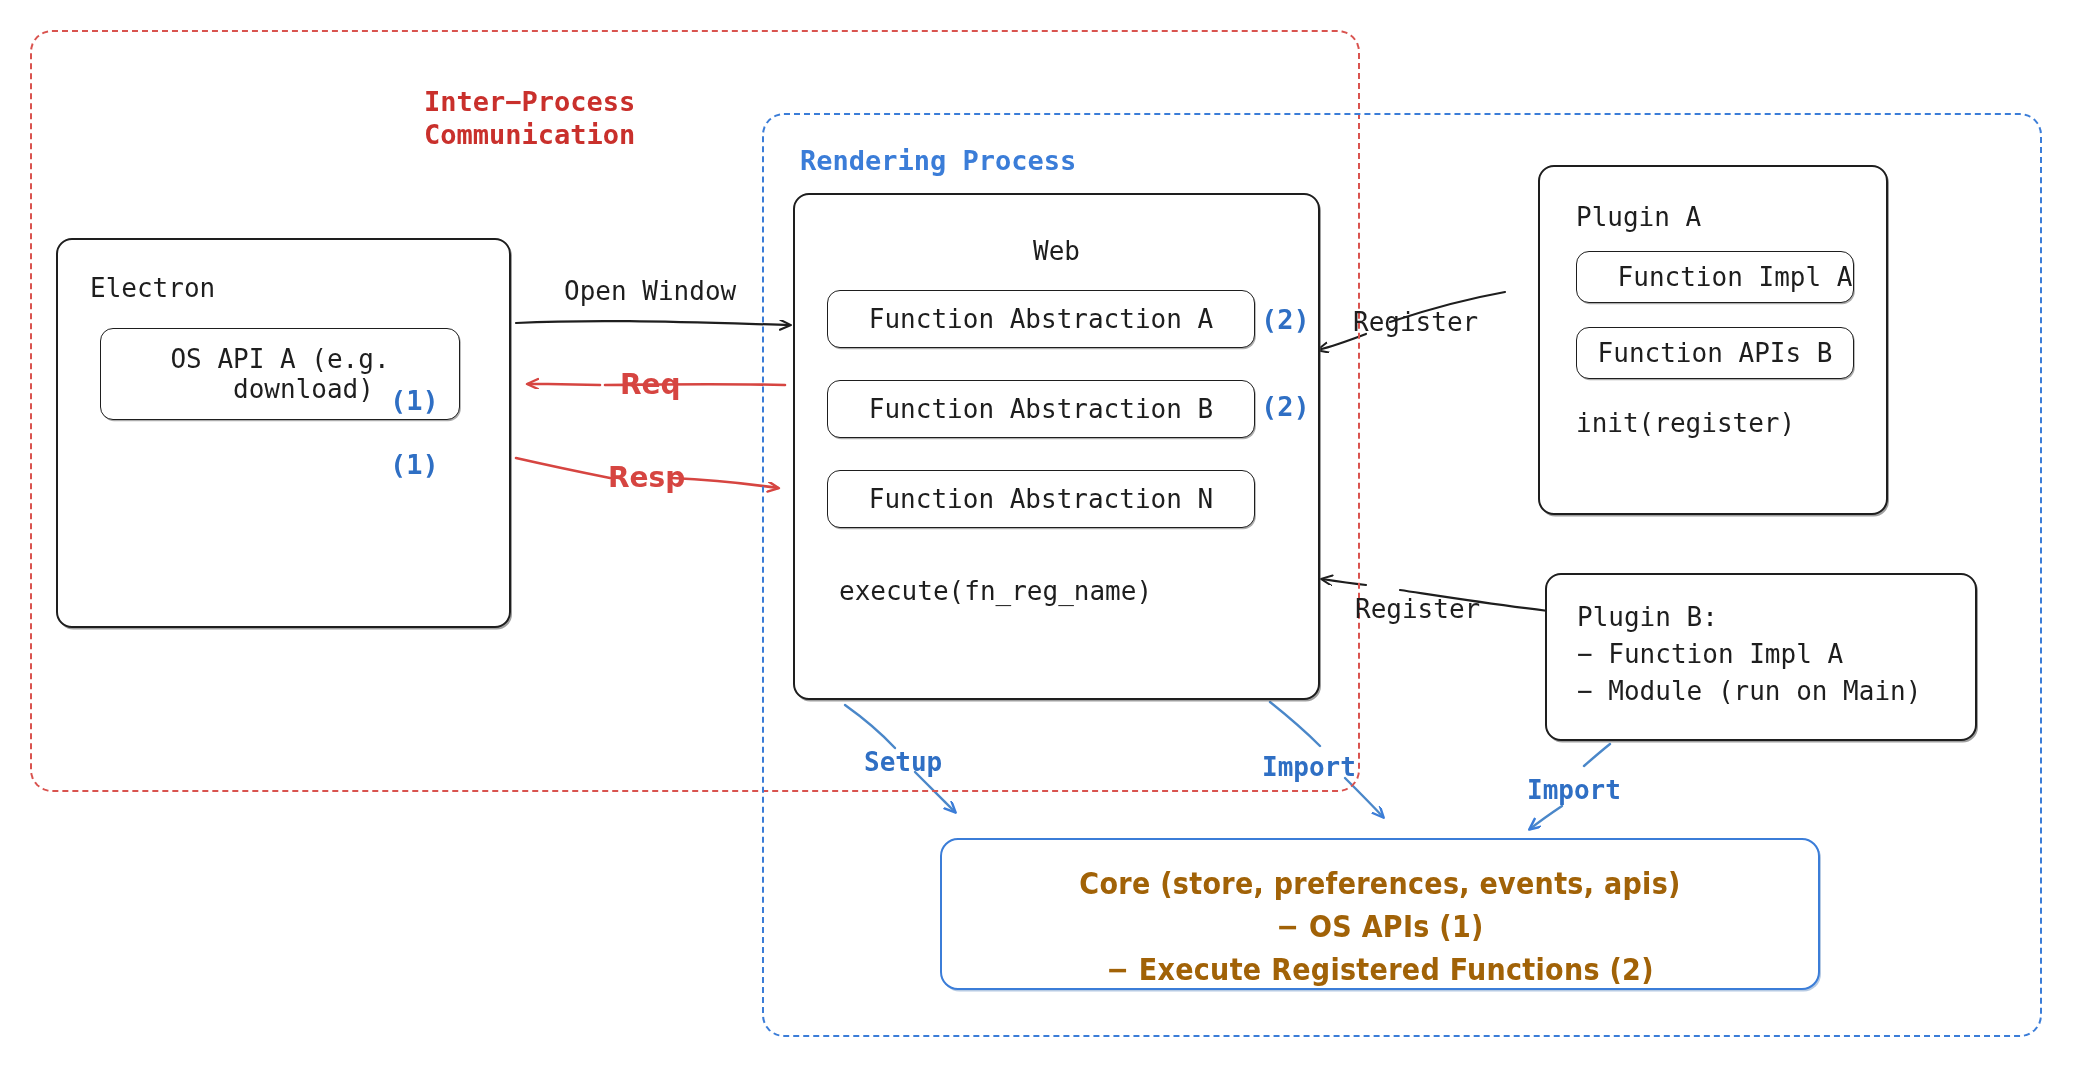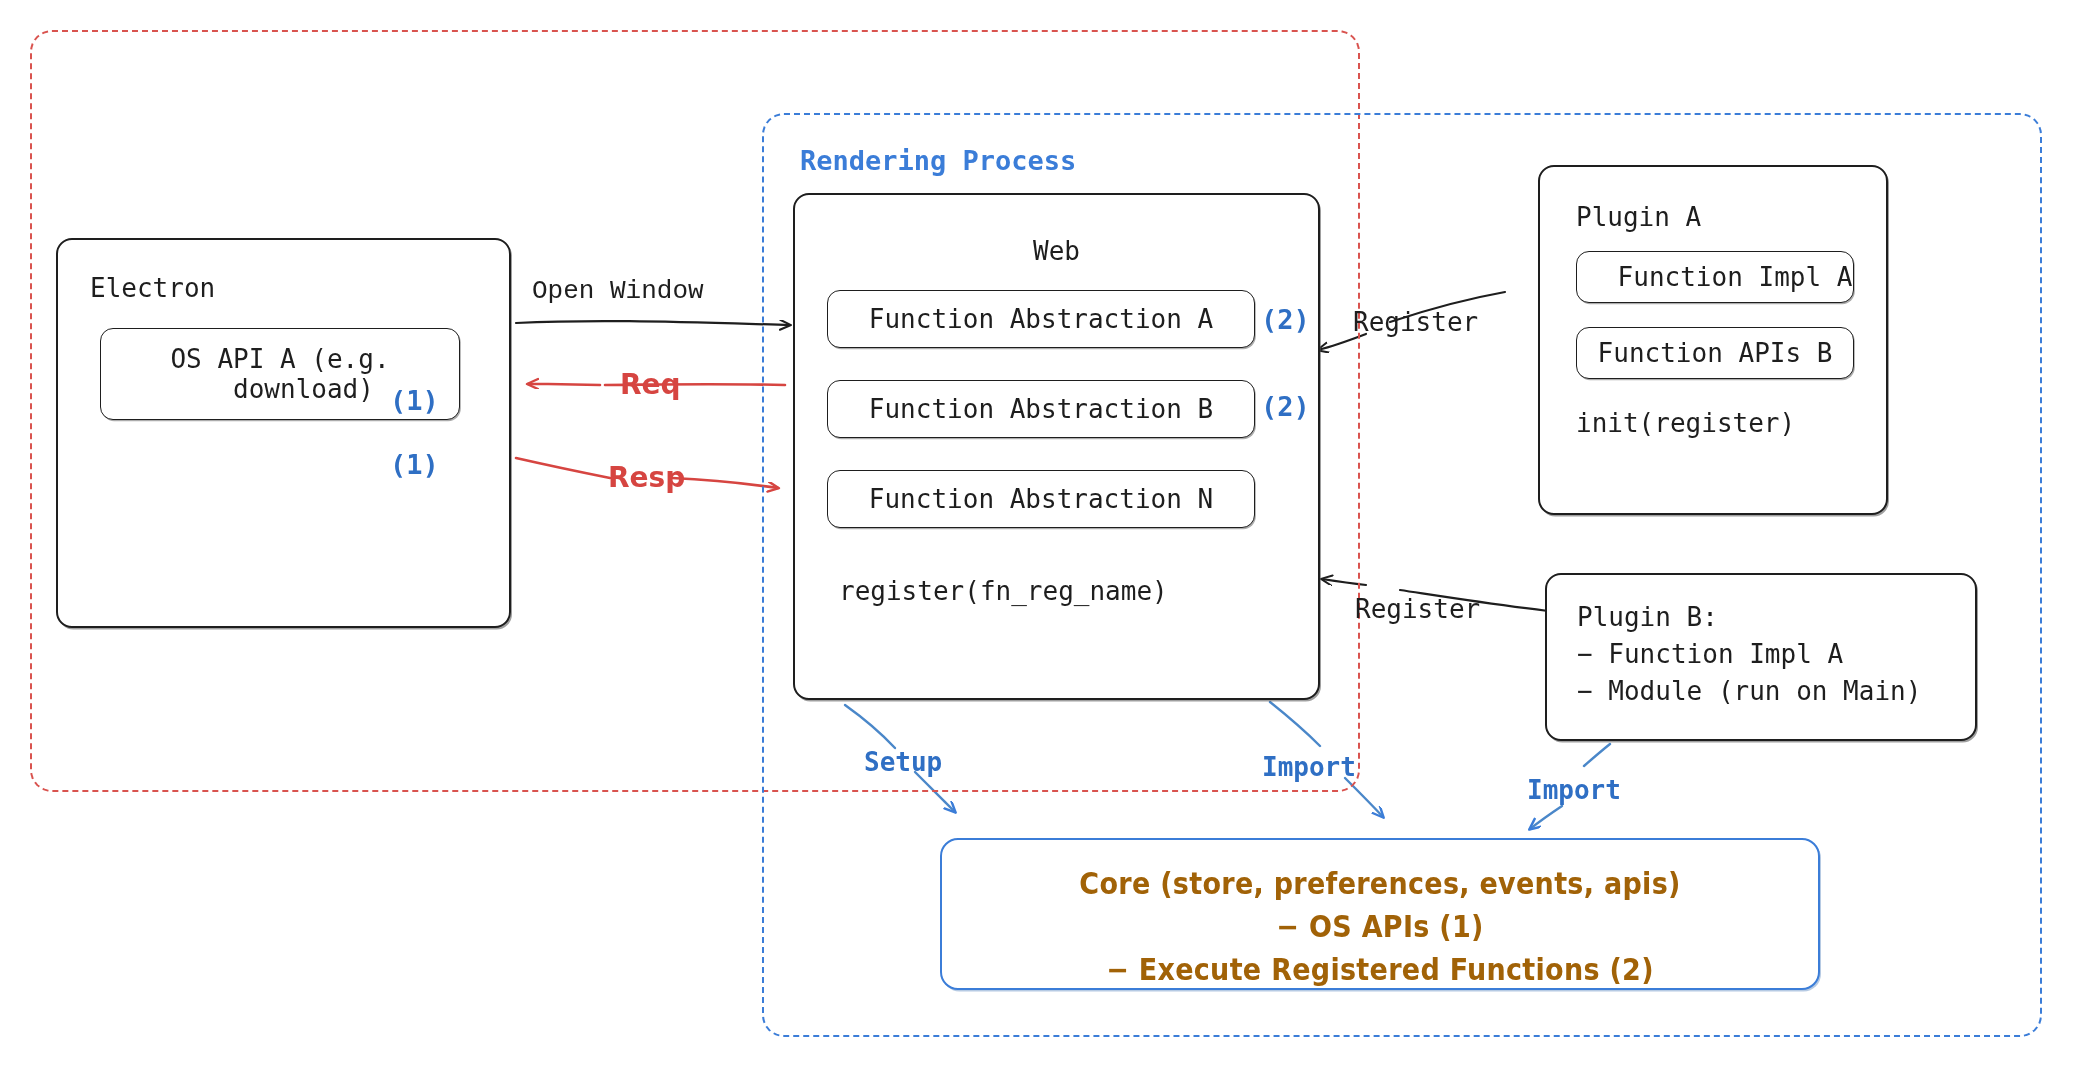--- a/index.html
+++ b/index.html
@@ -166,20 +166,22 @@
       <path d="M1345,778 C1360,793 1372,805 1383,817" fill="none" stroke="#4a87c9" stroke-width="2.4" stroke-linecap="round" marker-end="url(#ah-blue)"></path>
     </g>
 
     <g>
       <path d="M1610,744 C1600,752 1592,759 1584,766" fill="none" stroke="#4a87c9" stroke-width="2.4" stroke-linecap="round"></path>
       <path d="M1562,806 C1550,814 1540,821 1530,829" fill="none" stroke="#4a87c9" stroke-width="2.4" stroke-linecap="round" marker-end="url(#ah-blue)"></path>
     </g>
   </svg>
 
   <div class="abs group-dashed group-ipc" style="left:30px; top:30px; width:1330px; height:762px;"></div>
+  <div class="group-label label-ipc" style="left:424px; top:86px;">Inter−Process
+Communication</div>
 
   <div class="abs group-dashed group-rend" style="left:762px; top:113px; width:1280px; height:924px;"></div>
   <div class="group-label label-rend" style="left:800px; top:145px;">Rendering Process</div>
 
   <div class="abs box" style="left:56px; top:238px; width:455px; height:390px;">
     <div class="box-title" style="left:32px; top:32px;">Electron</div>
 
     <div class="abs box-inner" style="left:42px; top:88px; width:360px; height:92px;">
       <span class="inner-txt">OS API A (e.g.
    download)</span>
@@ -199,21 +201,21 @@
 
     <div class="abs box-inner" style="left:32px; top:185px; width:428px; height:58px;">
       <span class="inner-txt">Function Abstraction B</span>
     </div>
     <div class="marker" style="left:466px; top:196px;">(2)</div>
 
     <div class="abs box-inner" style="left:32px; top:275px; width:428px; height:58px;">
       <span class="inner-txt">Function Abstraction N</span>
     </div>
 
-    <div class="body-txt" style="left:44px; top:378px;">register(fn_reg_name)</div>
+    <div class="body-txt" style="left:44px; top:378px;">execute(fn_reg_name)</div>
   </div>
 
   <div class="abs box" style="left:1538px; top:165px; width:350px; height:350px;">
     <div class="box-title" style="left:36px; top:34px;">Plugin A</div>
 
     <div class="abs box-inner" style="left:36px; top:84px; width:278px; height:52px;padding-left:40px;">
       <span class="inner-txt">Function Impl A</span>
     </div>
 
     <div class="abs box-inner" style="left:36px; top:160px; width:278px; height:52px;">
@@ -228,21 +230,21 @@
 − Function Impl A
 − Module (run on Main)</div>
   </div>
 
   <div class="abs core-box" style="left:940px; top:838px; width:880px; height:152px;">
     <div class="core-text" style="top:22px;">Core (store, preferences, events, apis)</div>
     <div class="core-text" style="top:65px;">− OS APIs (1)</div>
     <div class="core-text" style="top:108px;">− Execute Registered Functions (2)</div>
   </div>
 
-  <div class="conn-label lab-black" style="left:532px; top:276px;font-family:Liberation Mono, monospace;">Open Window</div>
+  <div class="conn-label lab-black" style="left:564px; top:276px;">Open Window</div>
 
   <div class="conn-label lab-red" style="left:620px; top:368px;">Req</div>
 
   <div class="conn-label lab-red" style="left:608px; top:461px;">Resp</div>
 
   <div class="conn-label lab-black" style="left:1353px; top:307px;">Register</div>
 
   <div class="conn-label lab-black" style="left:1355px; top:594px;">Register</div>
 
   <div class="conn-label lab-blue" style="left:864px; top:747px;">Setup</div>

